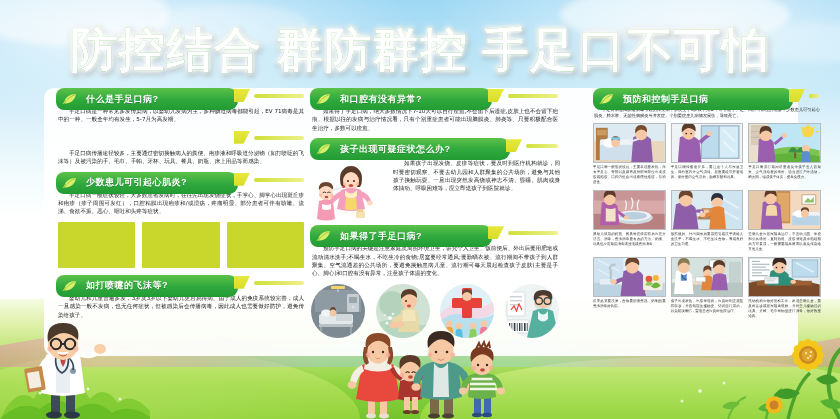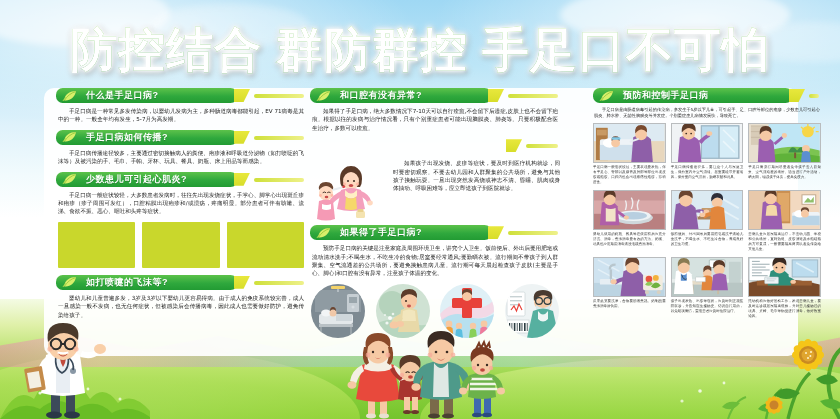--- a/index.html
+++ b/index.html
@@ -61,21 +61,21 @@
     border-radius:10px;
     z-index:5;
   }
   .col{position:absolute;top:0;}
   .col-left{left:12px;width:250px;}
   .col-mid{left:266px;width:250px;}
   .col-right{left:549px;width:228px;}
   
   .banner{position:relative;height:15px;margin:0 0 4px 0;}
   .banner .bar{
-    position:absolute;left:0;top:0;height:15px;width:182px;
+    position:absolute;left:0;top:0;height:22px;width:182px;
     background:linear-gradient(180deg,#5cc24a 0%, #2fa83d 55%, #229b33 100%);
     border-radius:8px 9px 9px 8px;
     display:flex;align-items:center;
   }
   .banner .bar.wide{width:200px;}
   .banner .leaf{
     width:16px;height:12px;margin-left:6px;flex:none;position:relative;
   }
   .banner .leaf svg{display:block;}
   .banner .btxt{
@@ -177,30 +177,20 @@
             </svg>
           </span>
           <span class="btxt">什么是手足口病?</span>
         </div>
         <div class="tail" style="left:178px;"></div>
         <div class="line" style="left:198px;right:2px;"></div>
       </div>
       <div class="ptext">手足口病是一种常见多发传染病，以婴幼儿发病为主，多种肠道病毒都能引起，EV 71病毒是其中的一种。一般全年均有发生，5-7月为高发期。</div>
 
       <div class="banner">
-        <div class="bar">
-          <span class="leaf">
-            <svg viewBox="0 0 16 12" width="16" height="12">
-              <path d="M2 10 C3 4 8 1 14 1 C13 7 8 11 3 10.5 Z" fill="#d8ef6a"></path>
-              <path d="M2.5 10.4 C5 6 9 3 13.6 1.6" stroke="#8fc53a" stroke-width=".8" fill="none"></path>
-              <path d="M1 11 C2 9 3 8 4 7.5" stroke="#a9d84a" stroke-width="1" fill="none"></path>
-            </svg>
-          </span>
-          <span class="btxt">手足口病如何传播?</span>
-        </div>
         <div class="tail" style="left:178px;"></div>
         <div class="line" style="left:198px;right:2px;"></div>
       </div>
       <div class="ptext">手足口病传播途径较多，主要通过密切接触病人的粪便、疱疹液和呼吸道分泌物（如打喷嚏的飞沫等）及被污染的手、毛巾、手帕、牙杯、玩具、餐具、奶瓶、床上用品等而感染。</div>
 
       <div class="banner">
         <div class="bar">
           <span class="leaf">
             <svg viewBox="0 0 16 12" width="16" height="12">
               <path d="M2 10 C3 4 8 1 14 1 C13 7 8 11 3 10.5 Z" fill="#d8ef6a"></path>
@@ -250,20 +240,30 @@
             </svg>
           </span>
           <span class="btxt">和口腔有没有异常?</span>
         </div>
         <div class="tail" style="left:178px;"></div>
         <div class="line" style="left:198px;right:2px;"></div>
       </div>
       <div class="ptext">如果得了手足口病，绝大多数情况下7-10天可以自行痊愈,不会留下后遗症,皮肤上也不会留下疤痕。根据以往的发病与治疗情况看，只有个别重症患者可能出现脑膜炎、肺炎等。只要积极配合医生治疗，多数可以痊愈。</div>
 
       <div class="banner">
+        <div class="bar wide">
+          <span class="leaf">
+            <svg viewBox="0 0 16 12" width="16" height="12">
+              <path d="M2 10 C3 4 8 1 14 1 C13 7 8 11 3 10.5 Z" fill="#d8ef6a"></path>
+              <path d="M2.5 10.4 C5 6 9 3 13.6 1.6" stroke="#8fc53a" stroke-width=".8" fill="none"></path>
+              <path d="M1 11 C2 9 3 8 4 7.5" stroke="#a9d84a" stroke-width="1" fill="none"></path>
+            </svg>
+          </span>
+          <span class="btxt">孩子出现可疑症状怎么办?</span>
+        </div>
         <div class="tail" style="left:196px;"></div>
         <div class="line" style="left:216px;right:2px;"></div>
       </div>
 
       <div class="mid-illus">
         <div class="art">
           <svg viewBox="0 0 78 62" width="78" height="62">
 
             <path d="M30 22 q0 -12 11 -12 q11 0 11 12 q0 5 -2 8 l-18 0 q-2 -3 -2 -8z" fill="#5a3a28"></path>
             <ellipse cx="41" cy="24" rx="8" ry="9" fill="#ffd9c0"></ellipse>

